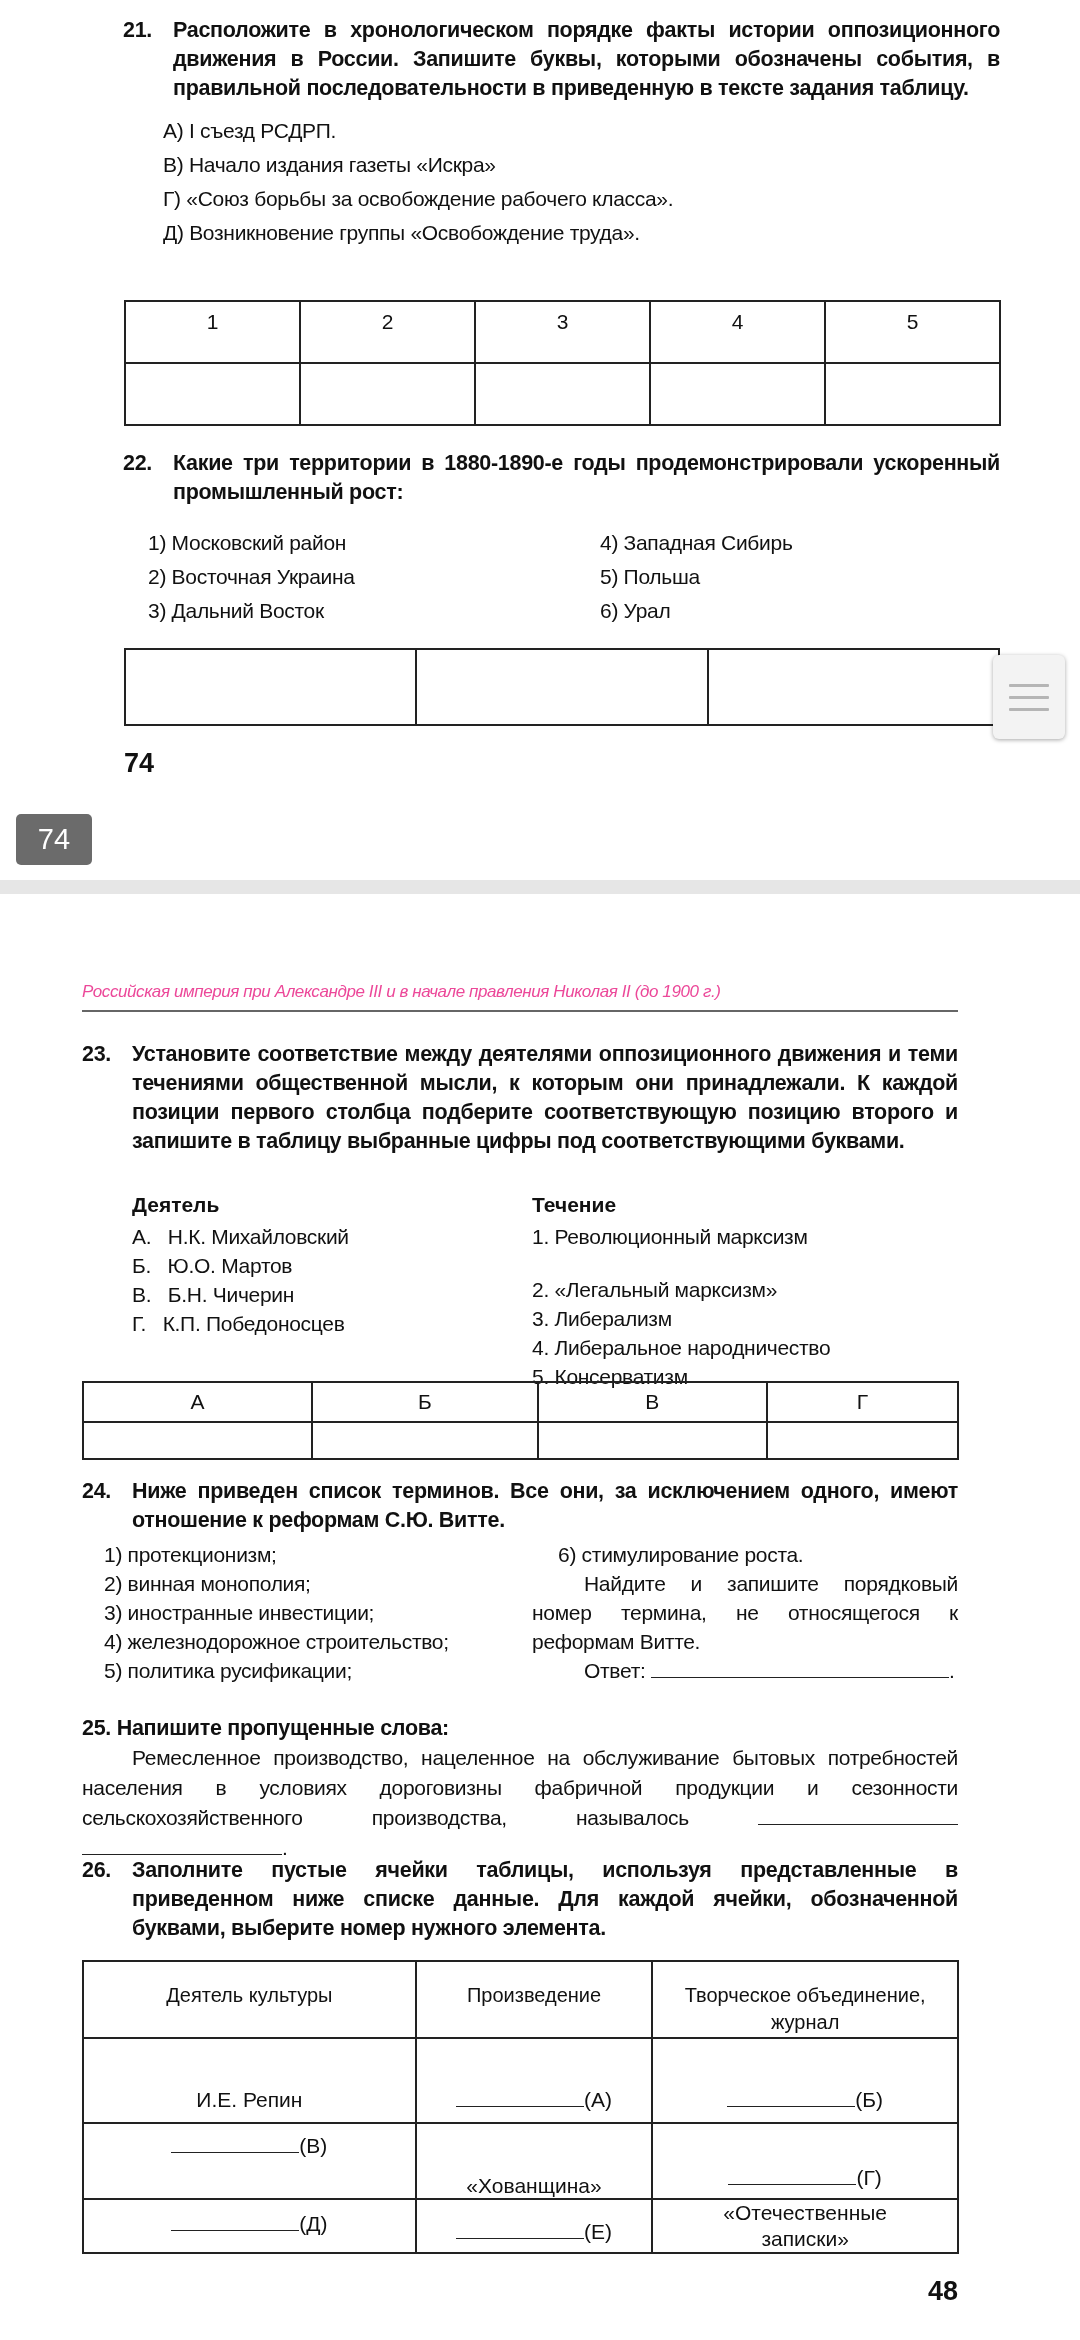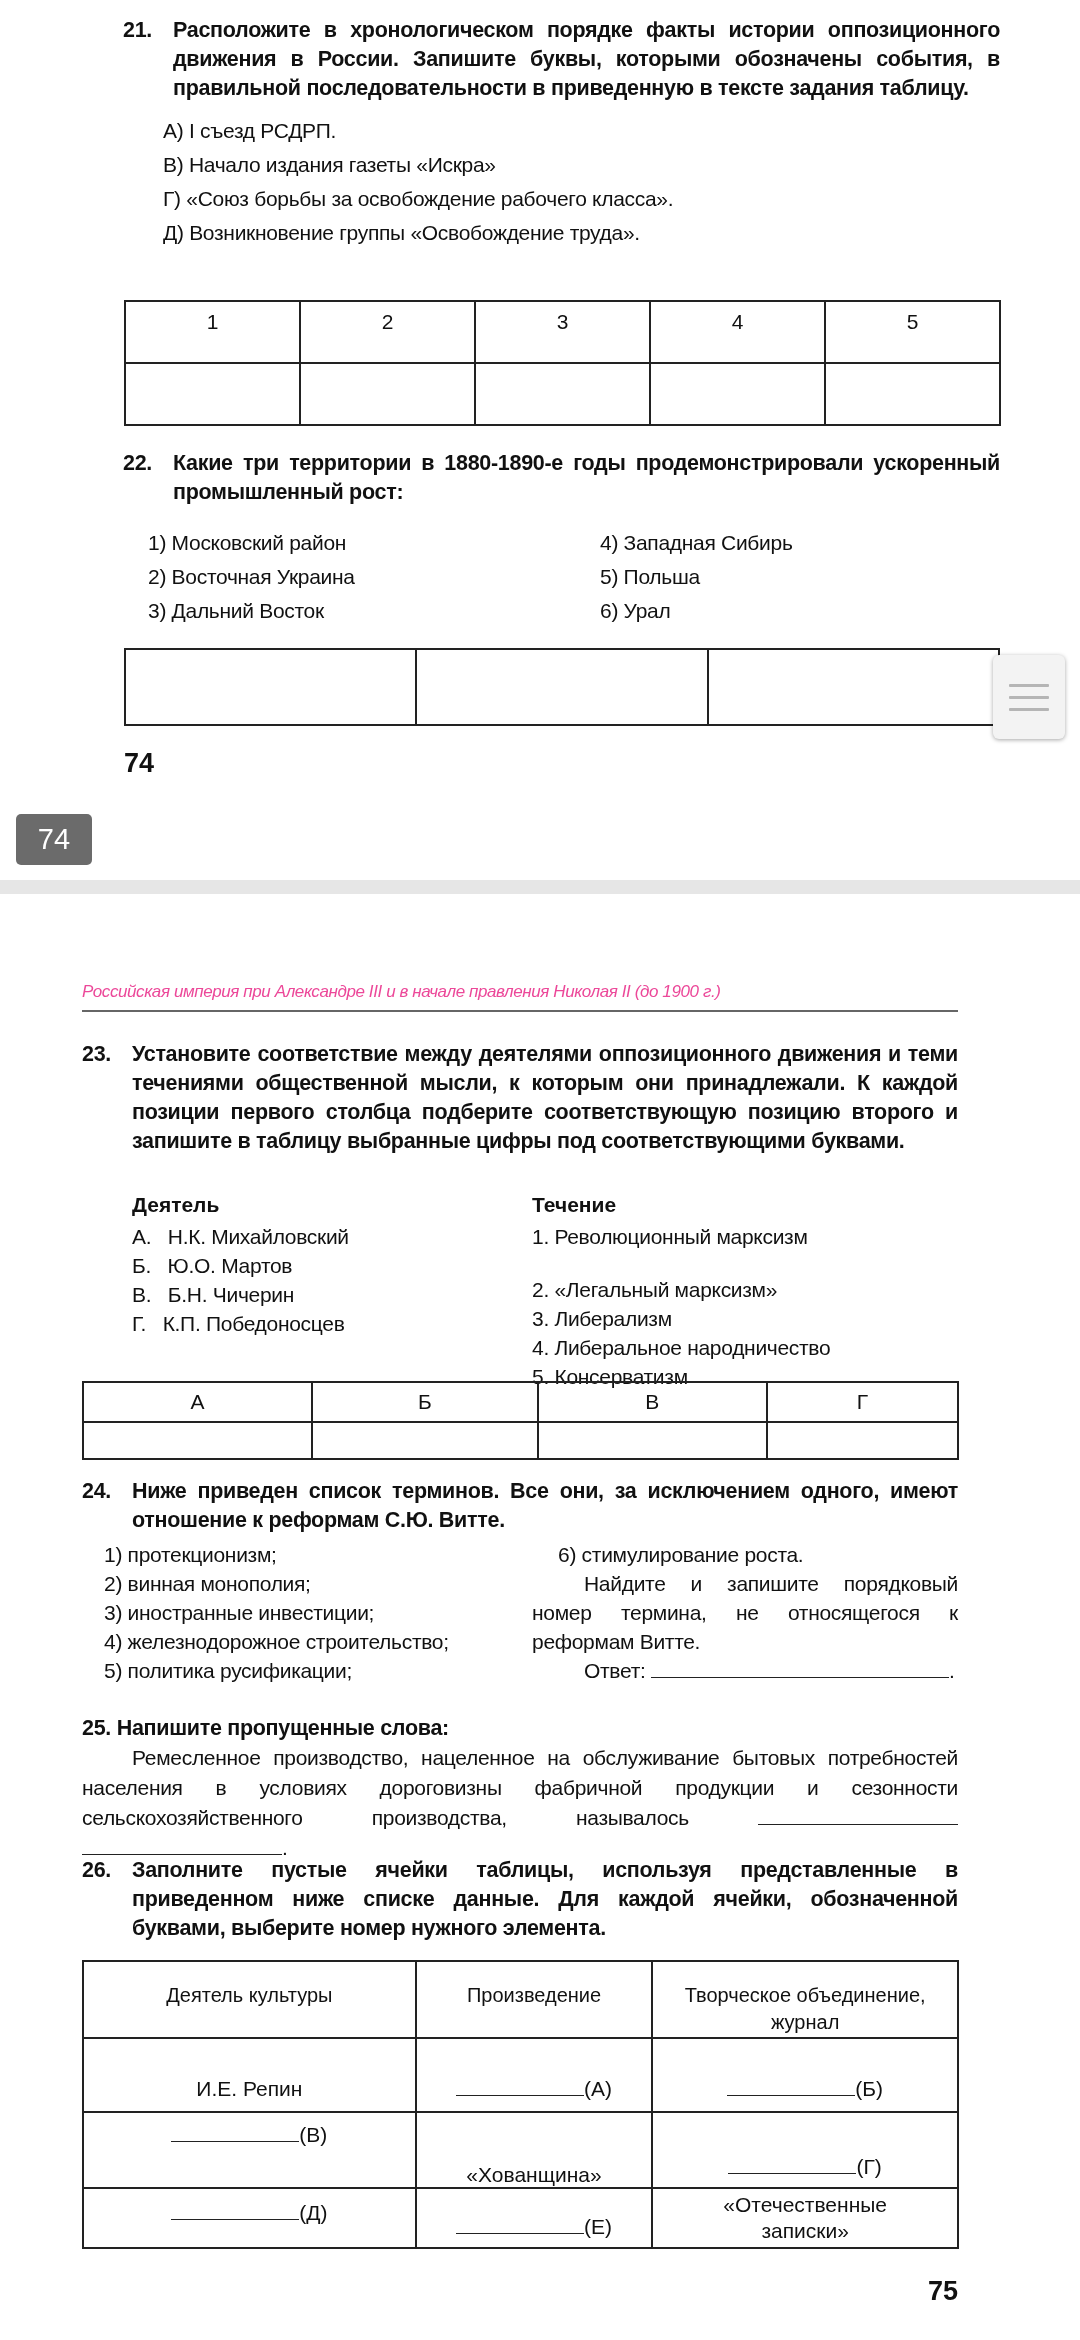--- a/index.html
+++ b/index.html
@@ -167,31 +167,31 @@
   <span class="q-num">26.</span>
   <div class="q-text">Заполните пустые ячейки таблицы, используя представленные в приведенном ниже списке данные. Для каждой ячейки, обозначенной буквами, выберите номер нужного элемента.</div>
 </div>
 <table class="grid t26" style="left:82px;top:1960px;width:877px;height:289px;">
   <tbody>
       <tr style="height:69px;">
     <th style="width:290px;padding-left:60px;padding-right:60px;">Деятель культуры</th>
     <th style="width:294px;">Произведение</th>
     <th>Творческое объединение, журнал</th>
   </tr>
-  <tr style="height:74px;">
+  <tr style="height:85px;">
     <td style="vertical-align:bottom;padding-bottom:10px;">И.Е. Репин</td>
     <td style="vertical-align:bottom;padding-bottom:10px;"><span class="blank" style="width:128px;height:14px;"></span><span>(А)</span></td>
     <td style="vertical-align:bottom;padding-bottom:10px;"><span class="blank" style="width:128px;height:14px;"></span><span>(Б)</span></td>
   </tr>
   <tr style="height:76px;">
     <td style="vertical-align:top;padding-top:10px;"><span class="blank" style="width:128px;height:14px;"></span><span>(В)</span></td>
     <td style="vertical-align:bottom;">«Хованщина»</td>
     <td style="vertical-align:bottom;padding-bottom:8px;"><span class="blank" style="width:128px;height:14px;"></span><span>(Г)</span></td>
   </tr>
   <tr>
     <td style="vertical-align:top;padding-top:12px;"><span class="blank" style="width:128px;height:14px;"></span><span>(Д)</span></td>
     <td style="vertical-align:bottom;padding-bottom:8px;"><span class="blank" style="width:128px;height:14px;"></span><span>(Е)</span></td>
     <td style="padding:0 70px;line-height:26px;">«Отечественные записки»</td>
   </tr>
 </tbody>
   </table>
 
-<div class="abs" style="left:928px;top:2276px;font-weight:bold;font-size:27px;">75</div>
+<div class="abs" style="left:928px;top:2276px;font-weight:bold;font-size:27px;">48</div>
 
 </body></html>

